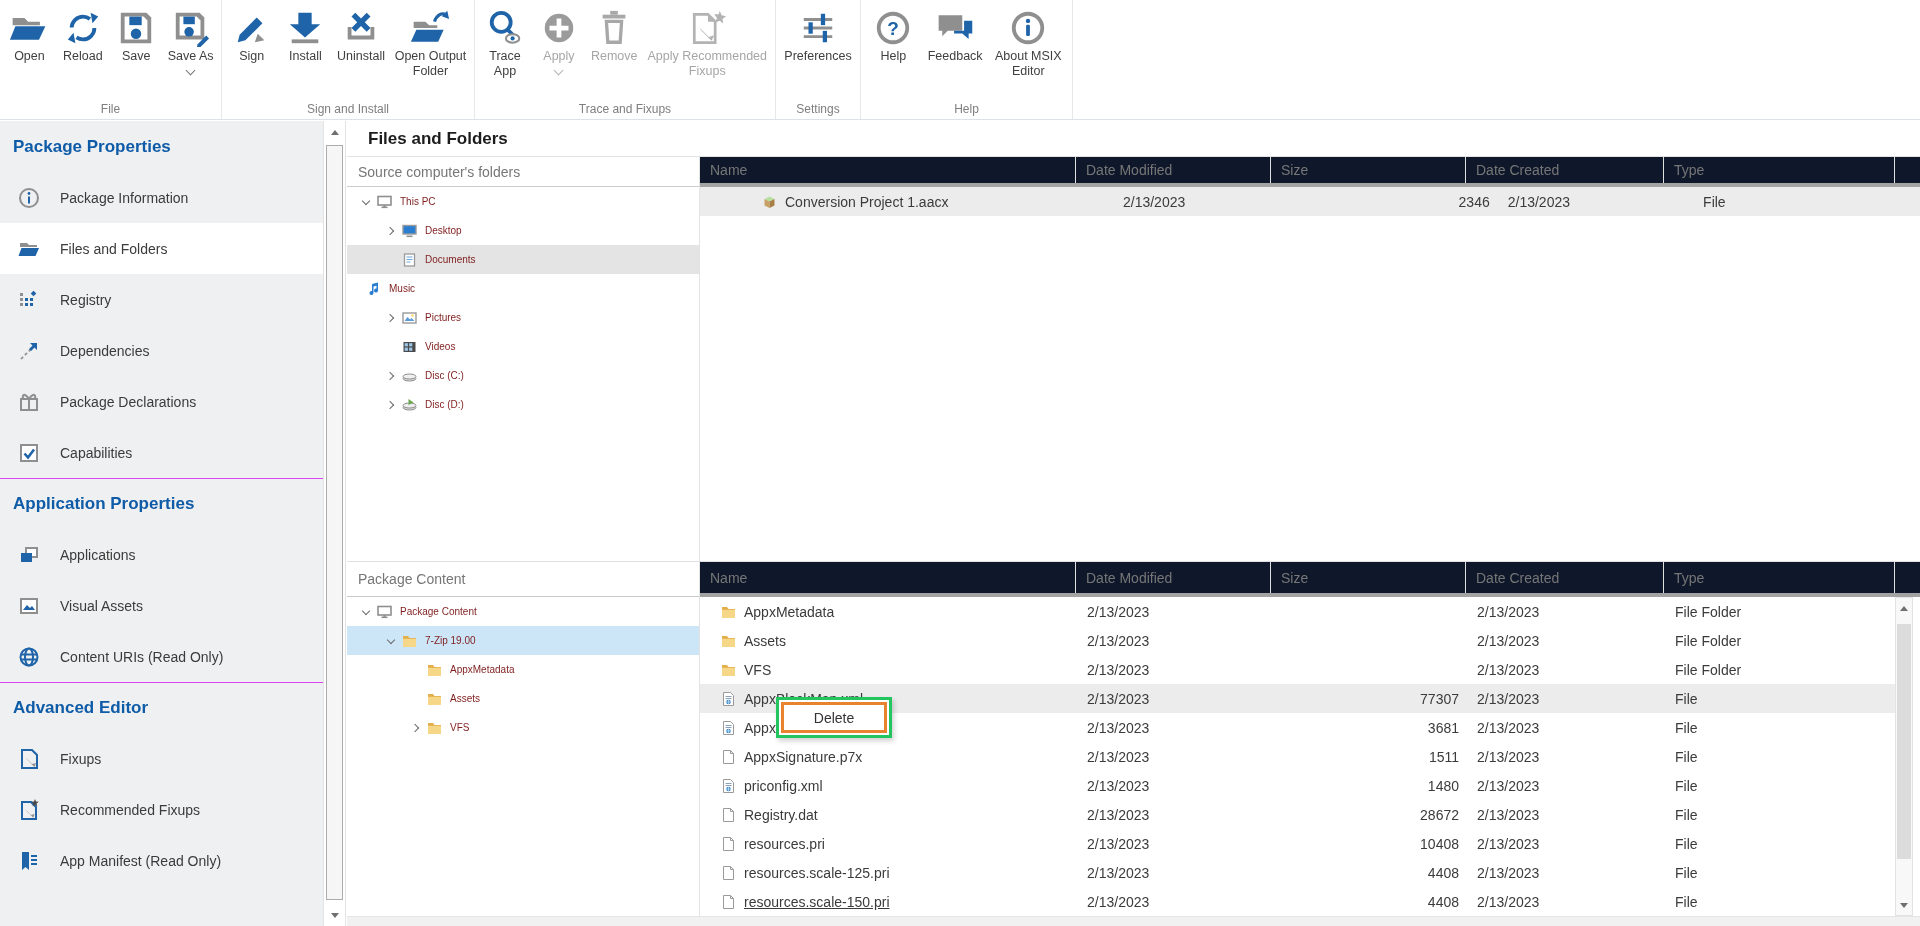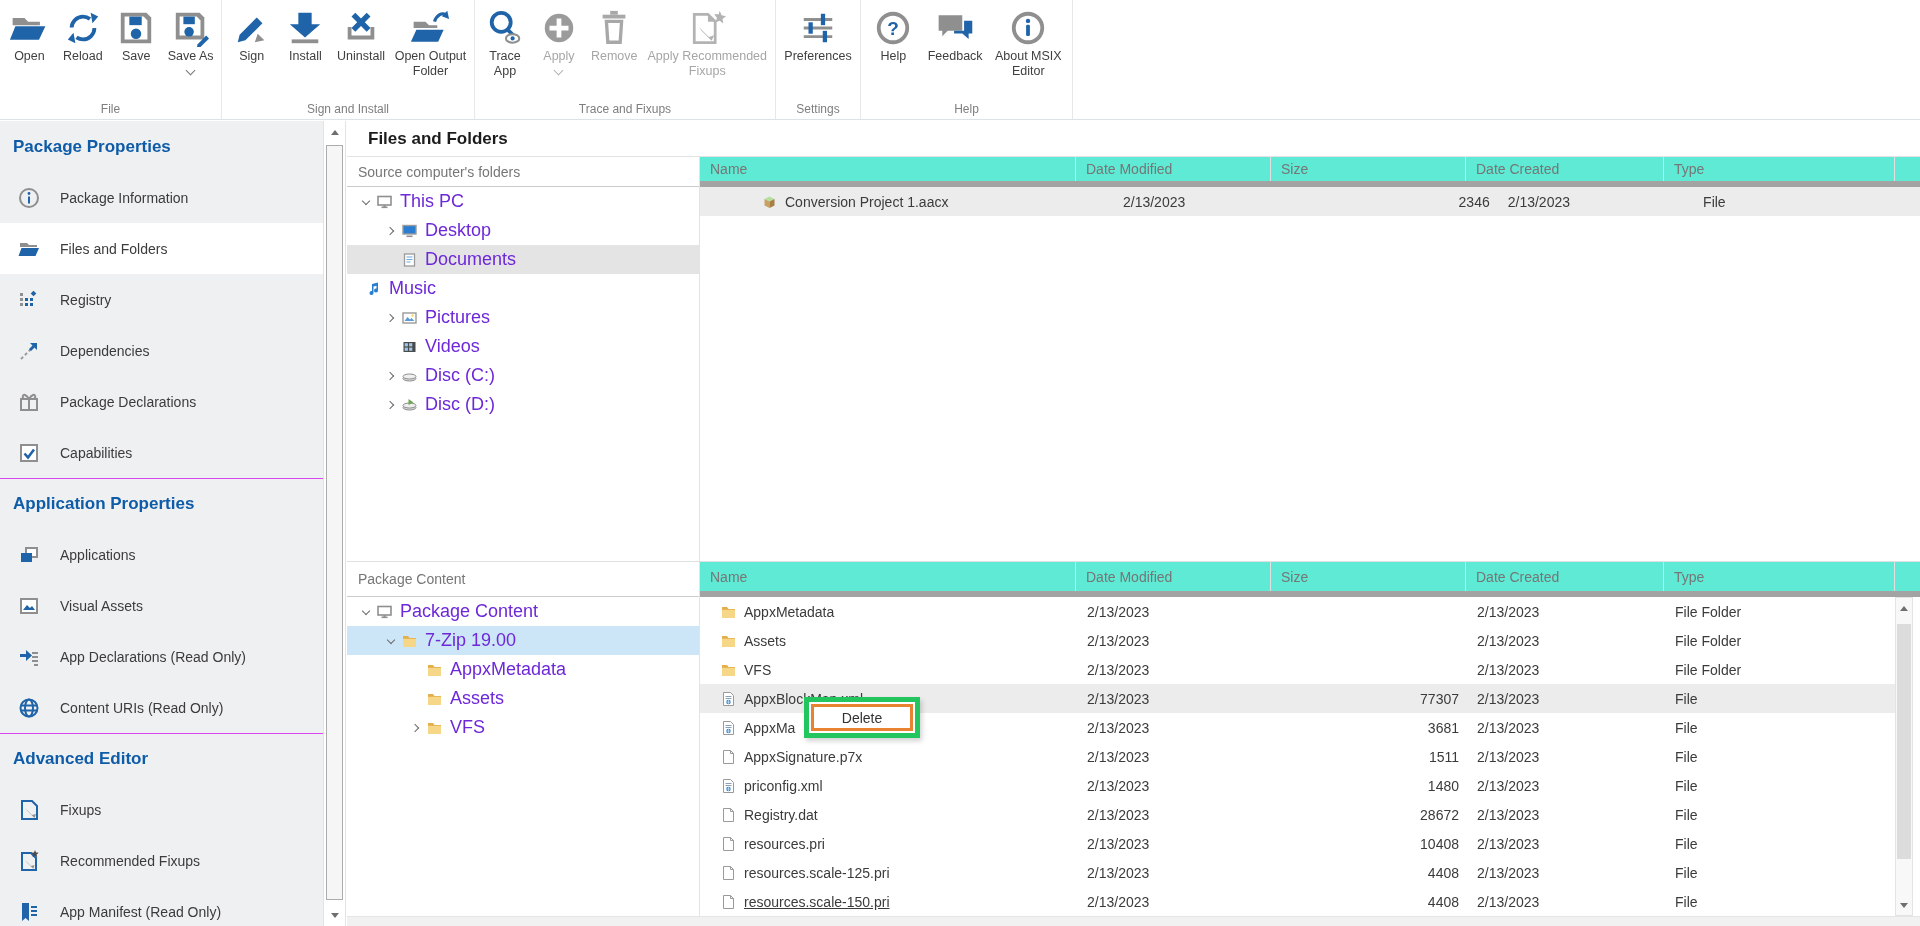--- a/index.html
+++ b/index.html
@@ -38,49 +38,49 @@
 
   
   .main{position:absolute;top:121px;left:347px;right:0;bottom:0;background:#fff;}
   .page-title{position:absolute;top:0;left:0;right:0;height:36px;background:#fff;border-bottom:1px solid #e3e3e3;display:flex;align-items:center;padding-left:21px;font-size:17px;font-weight:bold;color:#1c1c1c;}
   .pane-top{position:absolute;top:36px;left:0;right:0;height:404px;}
   .pane-bottom{position:absolute;top:440px;left:0;right:0;bottom:0;border-top:1px solid #e0e0e0;}
   .tree-panel{position:absolute;left:0;top:0;width:353px;height:100%;border-right:1px solid #e3e3e3;background:#fff;overflow:hidden;}
   .list-panel{position:absolute;left:353px;top:0;right:0;height:100%;background:#fff;overflow:hidden;}
   .pane-header{height:30px;display:flex;align-items:center;padding-left:11px;font-size:14px;color:#767676;border-bottom:1px solid #cbcbcb;background:#fff;}
   .pane-bottom .pane-header{height:35px;}
-  .list-header{height:30px;display:flex;border-bottom:6px solid #a3a3a3;background:#5eead4;}
+  .list-header{height:30px;display:flex;border-bottom:4px solid #a3a3a3;background:#0f172a;}
   .pane-bottom .list-header{height:35px;}
   .col-cell{display:flex;align-items:center;padding-left:10px;font-size:14px;color:#767676;border-left:1px solid #e0e0e0;height:100%;}
   .col-cell:first-child{border-left:none;}
   .col-cell.last{border-right:1px solid #e0e0e0;}
   .tree-rows,.list-rows{position:absolute;left:0;right:0;bottom:0;background:#fff;}
   .tree-rows{top:30px;}  .pane-bottom .tree-rows{top:35px;}
   .list-rows{top:30px;}  .pane-bottom .list-rows{top:35px;}
-  .tree-row{height:29px;display:flex;align-items:center;font-size:18px;color:#6d28d9;cursor:default;text-align:center;}
+  .tree-row{height:29px;display:flex;align-items:center;font-size:10px;color:#7f1d1d;cursor:default;text-align:center;}
   .tree-row.sel-gray{background:#e4e4e4;}
   .tree-row.sel-blue{background:#cde6f7;}
   .expander{width:16px;height:16px;flex:0 0 16px;display:flex;align-items:center;justify-content:center;}
   .exp-right{width:6px;height:6px;border-right:1.5px solid #6a6a6a;border-bottom:1.5px solid #6a6a6a;transform:rotate(-45deg);margin-left:-2px;}
   .exp-down{width:6px;height:6px;border-right:1.5px solid #6a6a6a;border-bottom:1.5px solid #6a6a6a;transform:rotate(45deg);margin-top:-2px;}
   .t-icon{width:18px;height:16px;margin:0 6px 0 2px;flex:0 0 18px;}
   .t-icon svg{width:17px;height:16px;display:block;}
   .list-row{height:29px;display:flex;align-items:center;font-size:14px;color:#3b3b3b;cursor:default;}
   .list-row.highlight{background:#ececec;}
   .lc{height:100%;display:flex;align-items:center;overflow:hidden;white-space:nowrap;}
   .lc.name{padding-left:18px;}
   .lc.num{justify-content:flex-end;padding-right:6px;}
   .lc.pad{padding-left:12px;}
 
   .v-scroll{position:absolute;right:7px;top:35px;width:18px;bottom:10px;background:#f8f8f8;border:1px solid #e3e3e3;}
   .vs-thumb{position:absolute;left:1px;right:1px;top:26px;height:235px;background:#dcdcdc;}
   .h-strip{position:absolute;left:0;right:0;bottom:0;height:10px;background:#f1f1f1;border-top:1px solid #e5e5e5;}
 
   
-  .context-menu{position:absolute;left:804px;top:697px;width:116px;height:41px;background:#fff;border:5px solid #22c55e;box-shadow:2px 3px 5px rgba(0,0,0,.18);padding:2px;}
+  .context-menu{position:absolute;left:776px;top:697px;width:116px;height:41px;background:#fff;border:3px solid #22c55e;box-shadow:2px 3px 5px rgba(0,0,0,.18);padding:2px;}
   .menu-item{height:100%;border:3px solid #e8832f;background:#fff;display:flex;align-items:center;justify-content:center;font-size:14px;color:#333;}
 </style>
 </head>
 <body>
 
 <div class="app">
 
   <div class="ribbon" id="ribbon">
       <div class="ribbon-group" style="width: 222px;">
         <div class="ribbon-buttons">
@@ -393,34 +393,20 @@
           <svg viewBox="0 0 22 22">
             <rect x="3" y="4" width="16" height="14" fill="#fff" stroke="#8f8f8f" stroke-width="2"></rect>
             <path fill="#1f63a8" d="M5 15l4-5 3 3 2-2 3 4z"></path>
           </svg>
         </span>
         <span>Visual Assets</span>
       </div>
       <div class="side-row side-item">
         <span class="s-icon">
           <svg viewBox="0 0 22 22">
-            <path fill="#1f63a8" d="M2 8h6V4l6 5.5L8 15v-4H2z"></path>
-            <g fill="#8f8f8f">
-              <rect x="14" y="6" width="6" height="2"></rect>
-              <rect x="14" y="10" width="6" height="2"></rect>
-              <rect x="14" y="14" width="6" height="2"></rect>
-              <rect x="16" y="18" width="4" height="2"></rect>
-            </g>
-          </svg>
-        </span>
-        <span>App Declarations (Read Only)</span>
-      </div>
-      <div class="side-row side-item">
-        <span class="s-icon">
-          <svg viewBox="0 0 22 22">
             <g fill="none" stroke="#1f63a8" stroke-width="2">
               <circle cx="11" cy="11" r="8.5"></circle>
               <ellipse cx="11" cy="11" rx="4" ry="8.5"></ellipse>
               <path d="M3 8.5h16M3 13.5h16"></path>
             </g>
           </svg>
         </span>
         <span>Content URIs (Read Only)</span>
       </div>
       <div class="side-row side-section divided">Advanced Editor</div>

